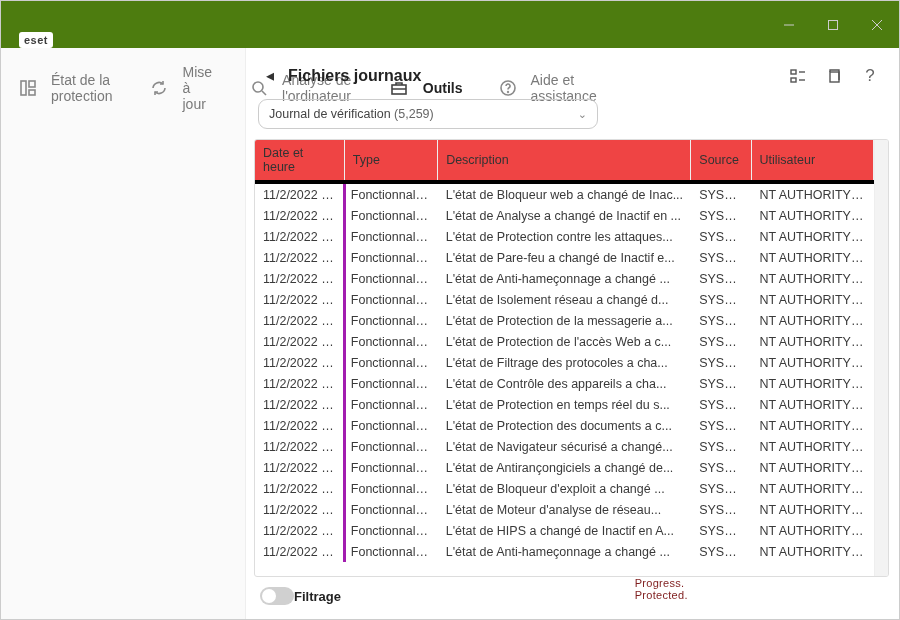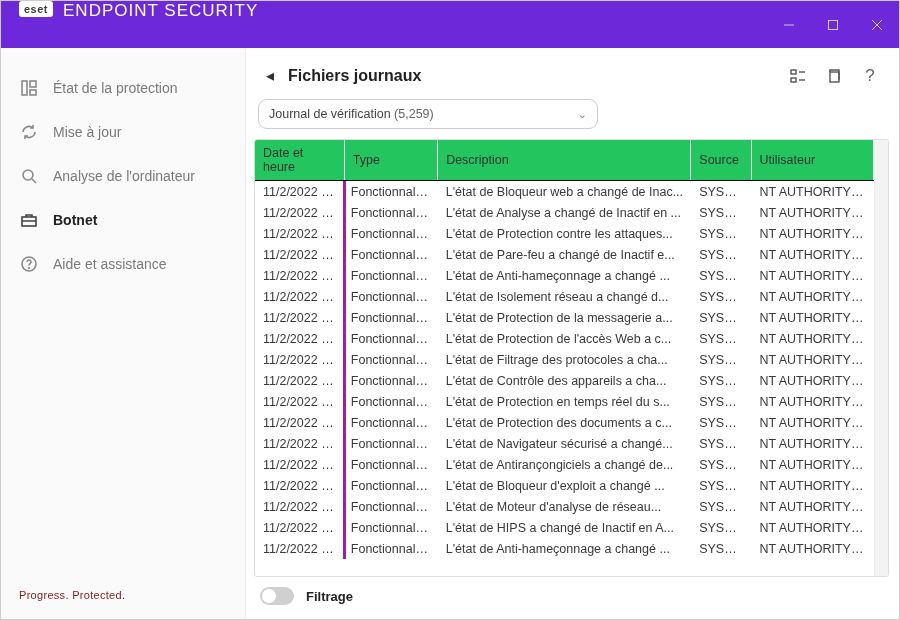--- a/index.html
+++ b/index.html
@@ -1,68 +1,67 @@
 <!DOCTYPE html>
 <html><head>
 <meta charset="utf-8">
 <style>
   *{box-sizing:border-box;margin:0;padding:0;font-family:"Segoe UI",Arial,sans-serif}
   html,body{width:900px;height:620px;overflow:hidden}
   .window{width:900px;height:620px;background:#fff;display:flex;flex-direction:column;border:1px solid #ccc}
-  .titlebar{height:47px;background:#6d28d9;color:#fff;display:flex;align-items:flex-start;padding:0 0 0 18px}
+  .titlebar{height:47px;background:#4d7c0f;color:#fff;display:flex;align-items:flex-end;padding:0 0 0 18px}
   .brand-badge{background:#fff;color:#3d3d3d;font-size:11px;font-weight:700;padding:2px 5px;border-radius:3px;letter-spacing:.5px;margin-right:10px}
   .brand-title{font-size:17px;font-weight:300;letter-spacing:1px}
   .win-controls{margin-left:auto;display:flex;height:100%}
   .win-btn{width:44px;display:flex;align-items:center;justify-content:center;color:#ddd;font-size:14px}
   .win-btn svg{stroke:#ccc}
   .body{flex:1;display:flex;min-height:0}
-  .sidebar{width:245px;background:#fafafa;display:flex;flex-direction:column;padding-top:18px;border-right:1px solid #eee}
+  .sidebar{width:245px;background:#fafafa;display:flex;flex-direction:row;padding-top:18px;border-right:1px solid #eee}
   .side-item{display:flex;align-items:center;height:44px;padding:0 18px;color:#7a7a7a;font-size:14px;cursor:pointer;gap:14px}
   .side-item.active{color:#222;font-weight:600}
   .side-icon{width:20px;height:20px;display:flex;align-items:center;justify-content:center}
   .side-icon svg{stroke:#8a8a8a;fill:none;stroke-width:1.6}
   .side-item.active .side-icon svg{stroke:#444}
   .footer-tag{margin-top:auto;padding:18px;font-size:11px;color:#7f1d1d;letter-spacing:.3px}
   .main{flex:1;display:flex;flex-direction:column;min-width:0}
   .main-header{display:flex;align-items:center;padding:18px 20px 10px 20px}
   .back-arrow{font-size:16px;color:#333;margin-right:14px}
   .page-title{font-size:16px;font-weight:600;color:#222}
   .header-tools{margin-left:auto;display:flex;gap:18px;color:#555;align-items:center}
   .header-tools .ic{width:18px;height:18px;display:flex;align-items:center;justify-content:center}
   .select-row{padding:4px 20px 10px 12px}
   .dropdown{width:340px;height:30px;border:1px solid #ccc;border-radius:9px;display:flex;align-items:center;padding:0 10px;font-size:12.5px;color:#444;justify-content:space-between;cursor:pointer}
   .dropdown .count{color:#666}
   .chev{color:#888;font-size:11px}
   .table-wrap{flex:1;margin:0 10px 0 8px;border:1px solid #ddd;border-radius:3px;overflow:hidden;display:flex;flex-direction:column;min-height:0}
   table{width:100%;border-collapse:collapse;font-size:12.5px;color:#333;table-layout:fixed}
-  thead th{background:#22c55e;border-bottom:1px solid #000000;border-right:1px solid #eee;text-align:left;font-weight:400;color:#333;padding:6px 8px;height:30px}
+  thead th{background:#ef4444;border-bottom:4px solid #000000;border-right:1px solid #eee;text-align:left;font-weight:400;color:#333;padding:6px 8px;height:30px}
   tbody{display:block;overflow:hidden}
   thead,tbody tr{display:table;width:100%;table-layout:fixed}
   tbody tr{height:21px}
   tbody td{padding:0 8px;white-space:nowrap;overflow:hidden;text-overflow:ellipsis;color:#3a3a3a;font-size:12.5px}
   .col-date{width:86px}
   .col-type{width:90px}
   .col-desc{width:244px}
   .col-src{width:58px}
   .col-user{width:118px}
   td.col-type{border-left:3px solid #a21caf;padding-left:5px}
-  .filter-bar{display:flex;align-items:center;gap:12px;padding:10px 14px 14px 14px}
+  .filter-bar{display:flex;align-items:center;padding:10px 14px 14px 14px}
   .toggle{width:34px;height:18px;background:#d0d0d0;border-radius:10px;position:relative}
   .toggle::after{content:"";position:absolute;left:2px;top:2px;width:14px;height:14px;background:#fff;border-radius:50%}
   .filter-label{font-size:13px;font-weight:600;color:#222}
   .scrollbar-fake{width:14px;background:#f3f3f3;border-left:1px solid #eee}
 </style>
 </head>
 <body>
 
 <div class="window">
 
   <div class="titlebar">
     <span class="brand-badge">eset</span>
-    <span class="brand-title">ENDPOINT SECURITY</span>
     <div class="win-controls">
       <div class="win-btn">
           <svg width="12" height="12">
             <line x1="1" y1="6" x2="11" y2="6" stroke-width="1"></line>
           </svg>
         </div>
       <div class="win-btn">
           <svg width="12" height="12">
             <rect x="1.5" y="1.5" width="9" height="9" fill="none" stroke-width="1"></rect>
           </svg>
@@ -108,21 +107,21 @@
           </span>
         <span>Analyse de l'ordinateur</span>
       </div>
       <div class="side-item active">
         <span class="side-icon">
             <svg width="18" height="18" viewBox="0 0 18 18">
               <rect x="2" y="6" width="14" height="9"></rect>
               <path d="M6 6V4h6v2M2 10h14"></path>
             </svg>
           </span>
-        <span>Botnet</span>
+        <span>Outils</span>
       </div>
       <div class="side-item">
         <span class="side-icon">
             <svg width="18" height="18" viewBox="0 0 18 18">
               <circle cx="9" cy="9" r="7"></circle>
               <path d="M7 7a2 2 0 1 1 3 1.7c-.7.4-1 1-1 1.8"></path>
               <circle cx="9" cy="13" r=".4" fill="#8a8a8a"></circle>
             </svg>
           </span>
         <span>Aide et assistance</span>

